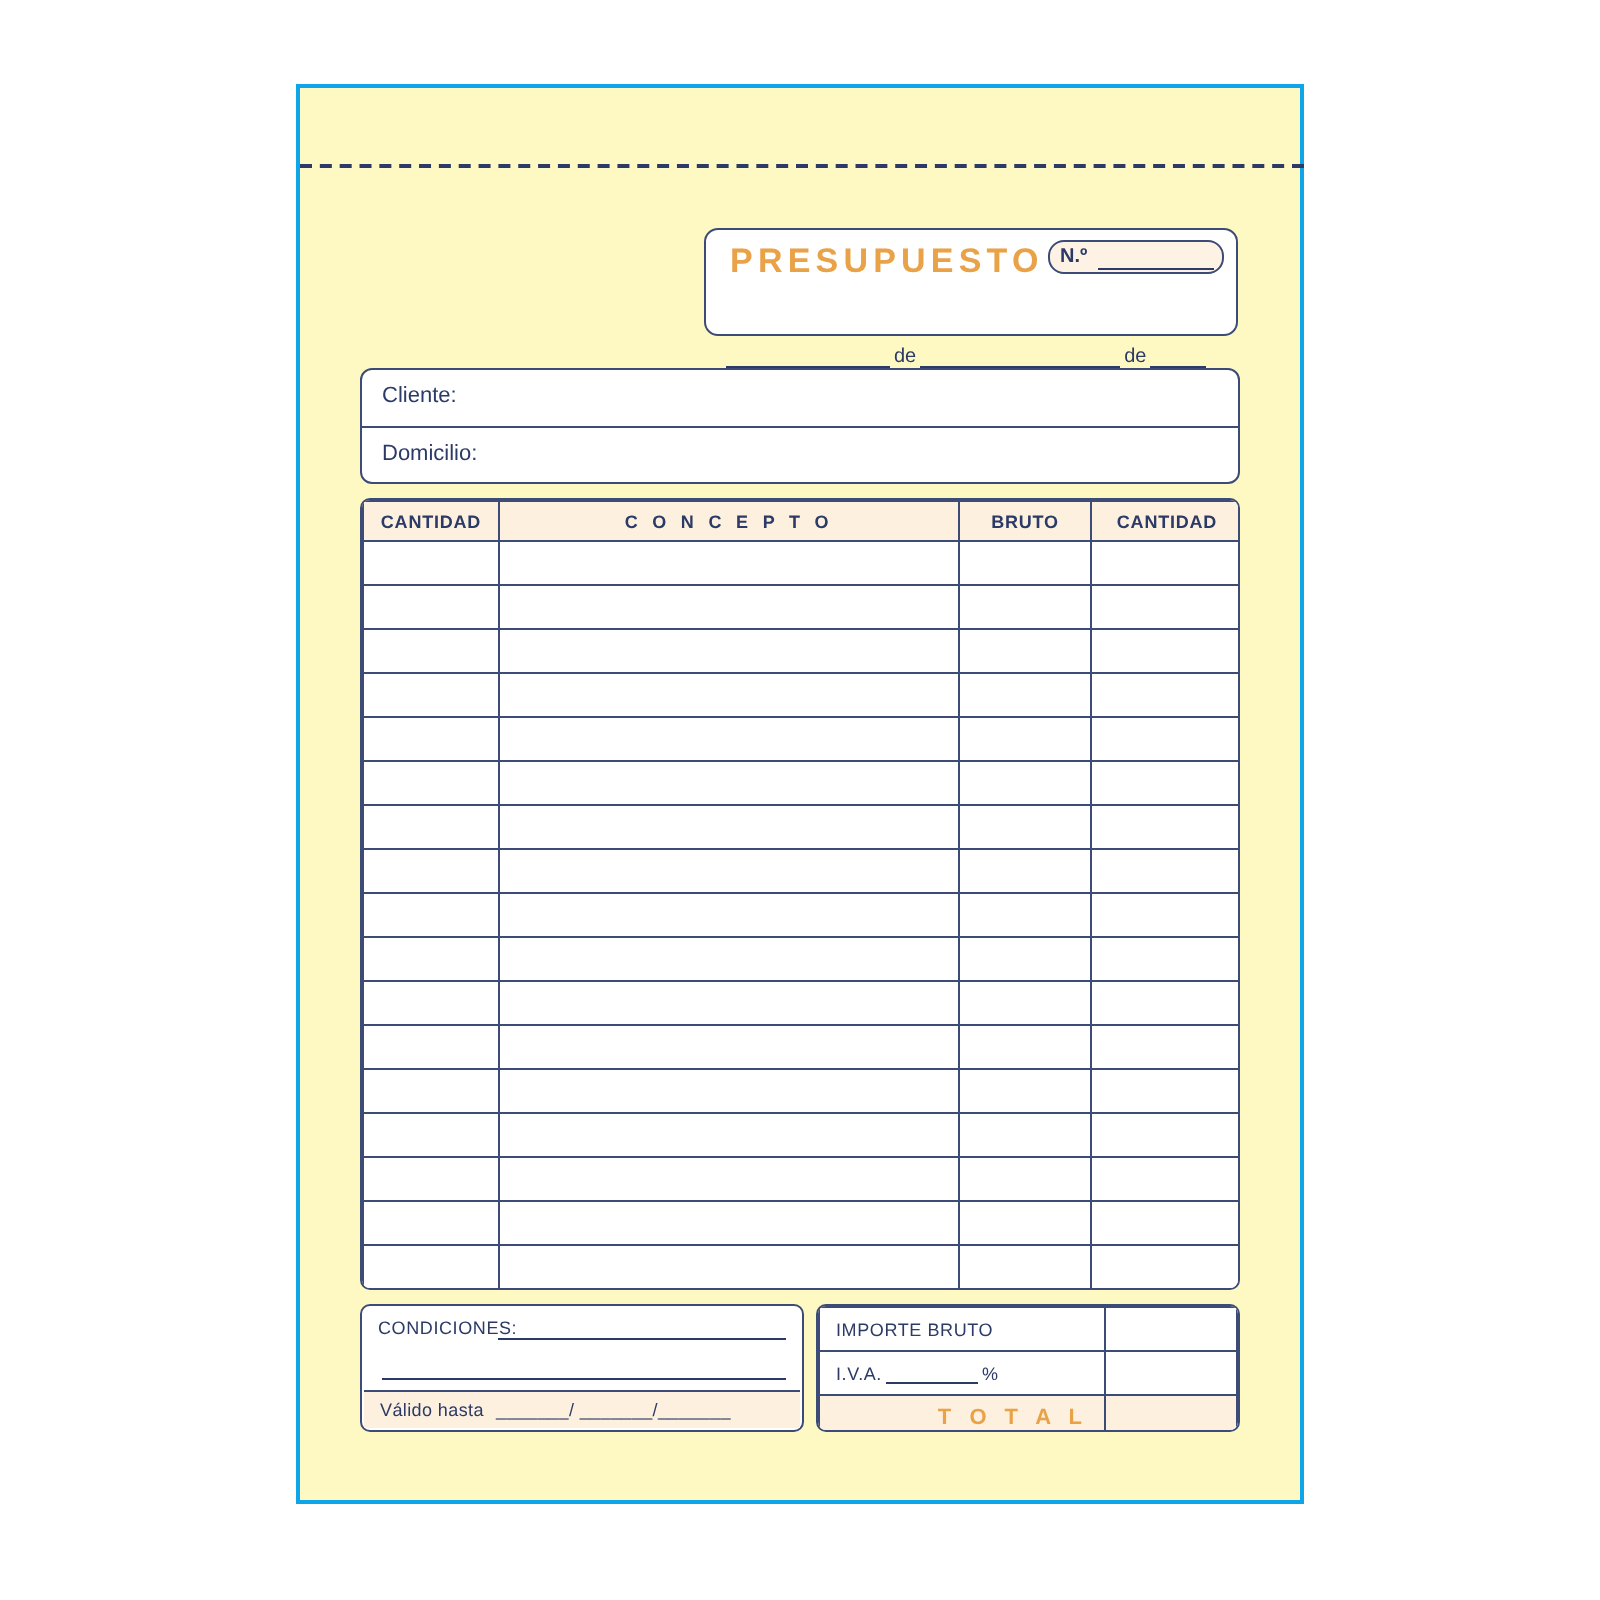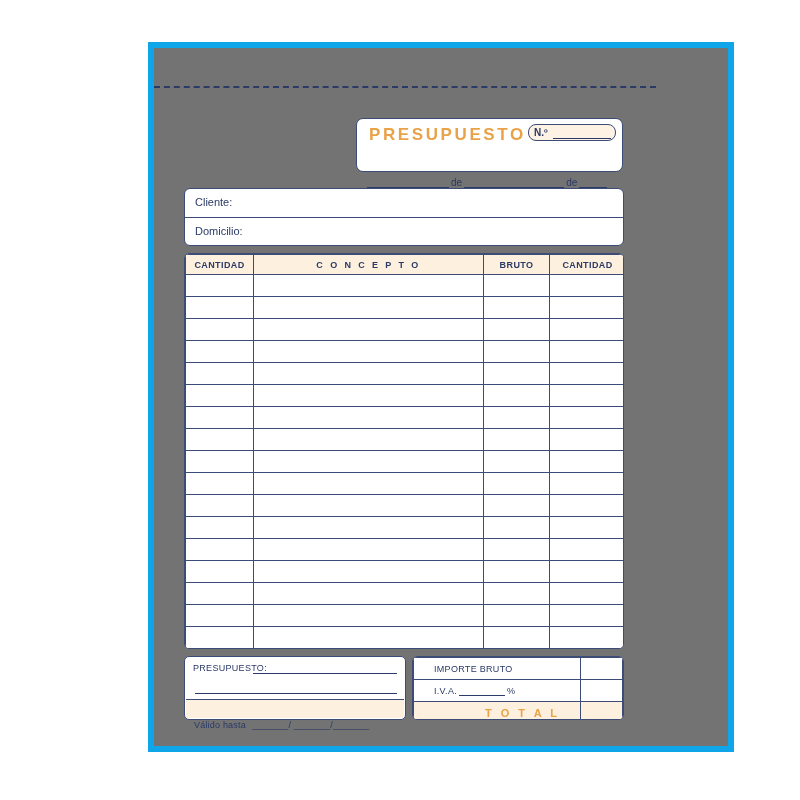--- a/index.html
+++ b/index.html
@@ -16,24 +16,24 @@
     height: 800px;
     background: #ffffff;
     overflow: hidden;
   }
 
   
   .sheet {
     position: absolute;
     left: 148px;
     top: 42px;
-    width: 586px;
+    width: 504px;
     height: 710px;
-    background: #737373;
-    border: 6px solid #0ea5e9;
+    background: #fef9c3;
+    border: 2px solid #0ea5e9;
     box-sizing: border-box;
   }
 
   
   .perforation {
     position: absolute;
     left: 0px;
     top: 38px;
     width: 502px;
     height: 0px;
@@ -220,21 +220,21 @@
     left: 1px;
     bottom: 1px;
     width: calc(100% - 2px);
     height: 18px;
     background: #fdf0de;
     border-top: 1px solid #3d4b77;
   }
   .valido-text {
     position: absolute;
     left: 8px;
-    top: 20px;
+    top: 4px;
     font-size: 9px;
     color: #2b3a66;
     letter-spacing: 0.2px;
   }
 
   .totals-block {
     position: absolute;
     left: 258px;
     top: 608px;
     width: 212px;
@@ -249,21 +249,21 @@
     width: 100%;
     height: 100%;
     border-collapse: collapse;
     table-layout: fixed;
   }
   table.totals td {
     border: 1px solid #3d4b77;
     height: 21px;
     font-size: 9px;
     color: #2b3a66;
-    padding: 0 20px;
+    padding: 0 8px;
     letter-spacing: 0.3px;
   }
   td.lbl { width: 126px; }
   td.val { background: #ffffff; }
   tr.total-row td.lbl {
     background: #fdf0de;
     color: #e9a247;
     font-weight: bold;
     letter-spacing: 3px;
     font-size: 11px;
@@ -431,21 +431,21 @@
               <td class="c-cantidad"></td>
               <td class="c-concepto"></td>
               <td class="c-precio"></td>
               <td class="c-importe"></td>
             </tr>
           </tbody>
       </table>
     </div>
 
     <div class="cond-block">
-      <span class="cond-label">PRESUPUESTO:</span>
+      <span class="cond-label">CONDICIONES:</span>
       <span class="cond-rule1"></span>
       <span class="cond-rule2"></span>
       <div class="valido-bar">
         <span class="valido-text">Válido hasta</span>
         <span class="valido-text" style="left:66px;">_______/ _______/_______</span>
       </div>
     </div>
 
     <div class="totals-block">
       <table class="totals">

